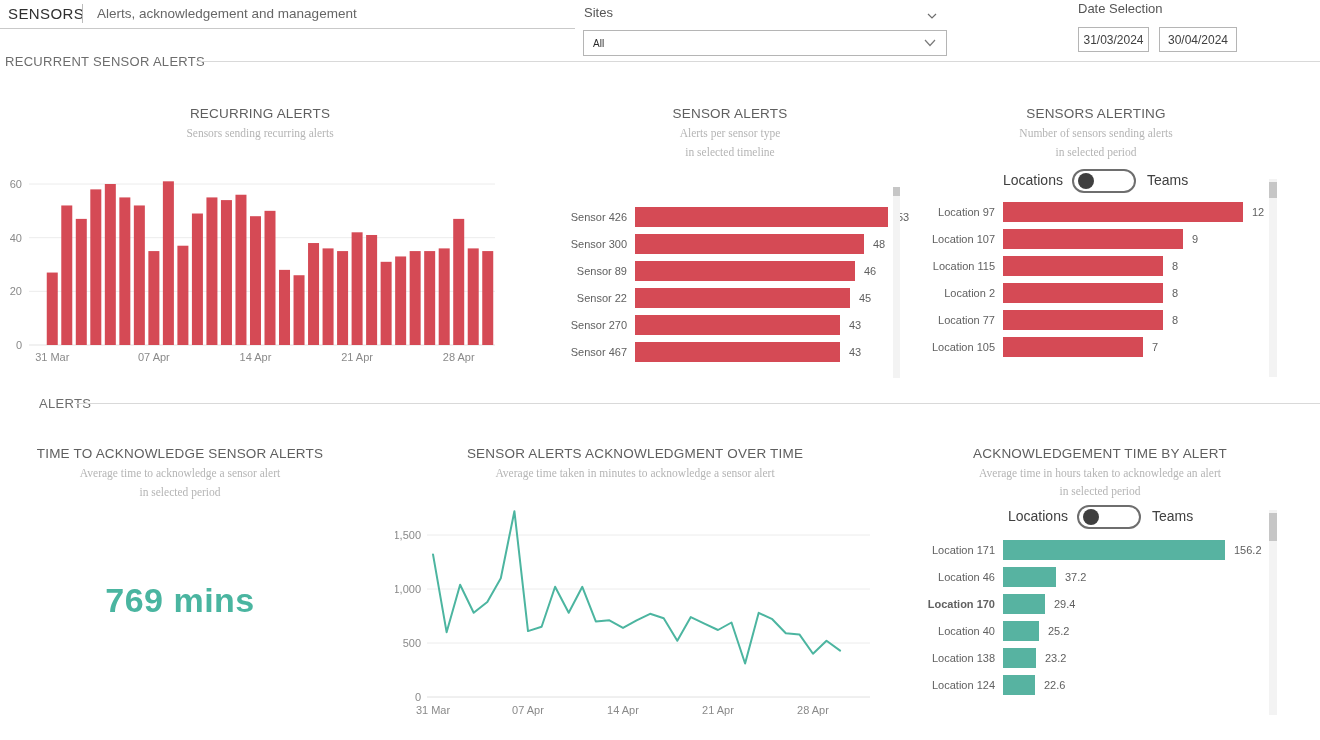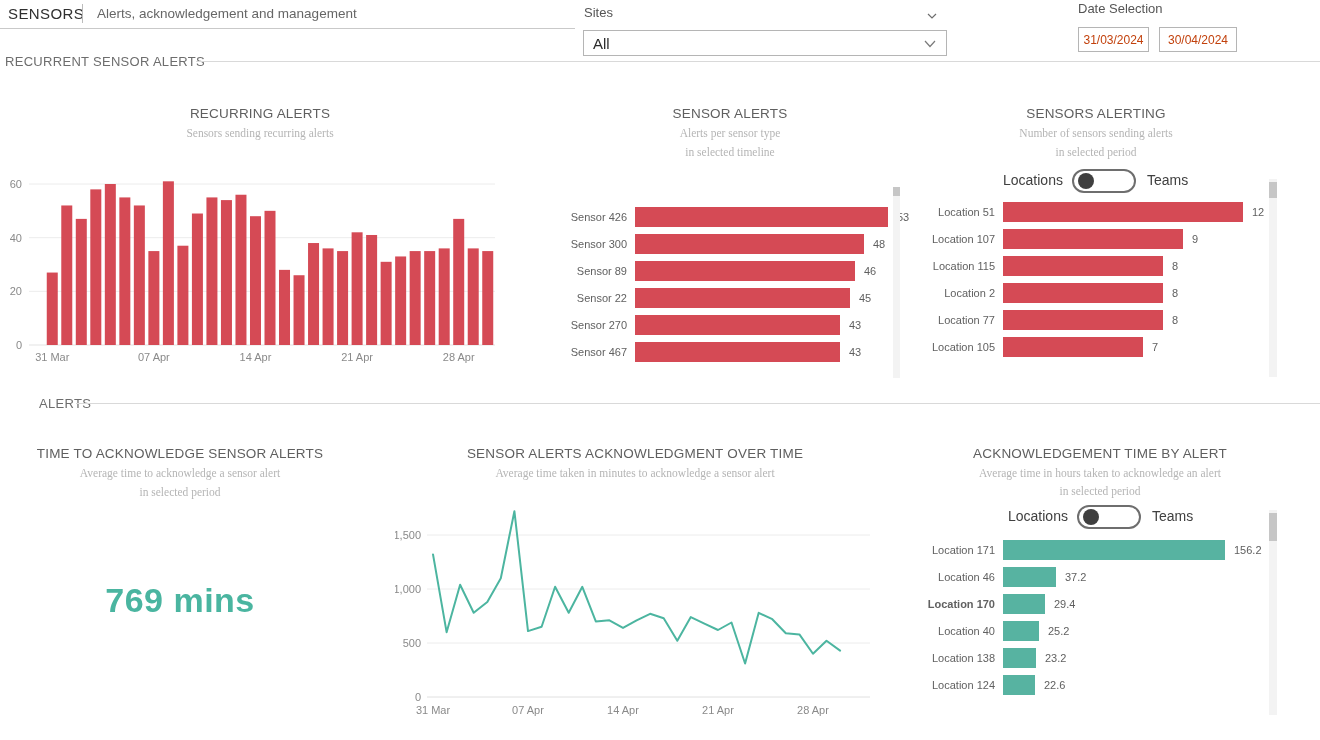--- a/index.html
+++ b/index.html
@@ -8,24 +8,24 @@
   .abs{position:absolute;}
   
   .app-title{left:8px;top:5px;font-size:15px;font-weight:400;color:#2f2f2f;letter-spacing:.4px;}
   .title-divider{left:82px;top:4px;width:1px;height:19px;background:#bcbcbc;}
   .app-subtitle{left:97px;top:6px;font-size:13.5px;color:#666;}
   .header-underline{left:0;top:28px;width:575px;height:1px;background:#c9c9c9;}
   .sites-label{left:584px;top:5px;font-size:13px;color:#555;}
   .sites-chevron-sm{left:926px;top:7px;}
   .sites-box{left:583px;top:30px;width:364px;height:26px;border:1px solid #b5b5b5;
              box-sizing:border-box;display:flex;align-items:center;justify-content:space-between;
-             padding:0 9px;font-size:15px;color:#2b2b2b;background:#fff;cursor:pointer;}
+             padding:0 9px;font-size:10px;color:#2b2b2b;background:#fff;cursor:pointer;}
   .dates-label{left:1078px;top:1px;font-size:13px;color:#555;}
   .date-box{top:27px;height:25px;border:1px solid #b5b5b5;box-sizing:border-box;background:#fff;
-            display:flex;align-items:center;justify-content:center;font-size:12px;color:#c2410c;}
+            display:flex;align-items:center;justify-content:center;font-size:12px;color:#404040;}
   .date-start{left:1078px;width:71px;}
   .date-end{left:1159px;width:78px;}
   
   .section-title{font-size:13px;color:#6d6d6d;letter-spacing:.3px;}
   .sec1-title{left:5px;top:54px;}
   .sec1-line{left:196px;top:61px;width:1124px;height:1px;background:#d9d9d9;}
   .sec2-title{left:5px;top:396px;margin-left:34px;}
   .sec2-line{left:76px;top:403px;width:1244px;height:1px;background:#d9d9d9;}
   
   .chart-title{font-size:13.5px;color:#5f5f5f;text-align:center;letter-spacing:.2px;}
@@ -169,21 +169,21 @@
 <div class="abs chart-title" style="left:920px;top:106px;width:352px;">SENSORS ALERTING</div>
 <div class="abs chart-sub" style="left:920px;top:127px;width:352px;">Number of sensors sending alerts</div>
 <div class="abs chart-sub" style="left:920px;top:146px;width:352px;">in selected period</div>
 <span class="abs toggle-label" style="left:1003px;top:172px;">Locations</span>
 <div class="abs toggle-pill" style="left:1072px;top:169px;">
   <div class="toggle-knob"></div>
 </div>
 <span class="abs toggle-label" style="left:1147px;top:172px;">Teams</span>
 <div class="abs hbar-rows" style="left:905px;top:198px;width:380px;">
     <div class="hbar-row">
-      <span class="hbar-label" style="width: 90px;">Location 51</span>
+      <span class="hbar-label" style="width: 90px;">Location 97</span>
       <div class="hbar-bar" style="width: 240px; background: rgb(213, 74, 85);"></div>
       <span class="hbar-value">12</span>
     </div>
     <div class="hbar-row">
       <span class="hbar-label" style="width: 90px;">Location 107</span>
       <div class="hbar-bar" style="width: 180px; background: rgb(213, 74, 85);"></div>
       <span class="hbar-value">9</span>
     </div>
     <div class="hbar-row">
       <span class="hbar-label" style="width: 90px;">Location 115</span>

